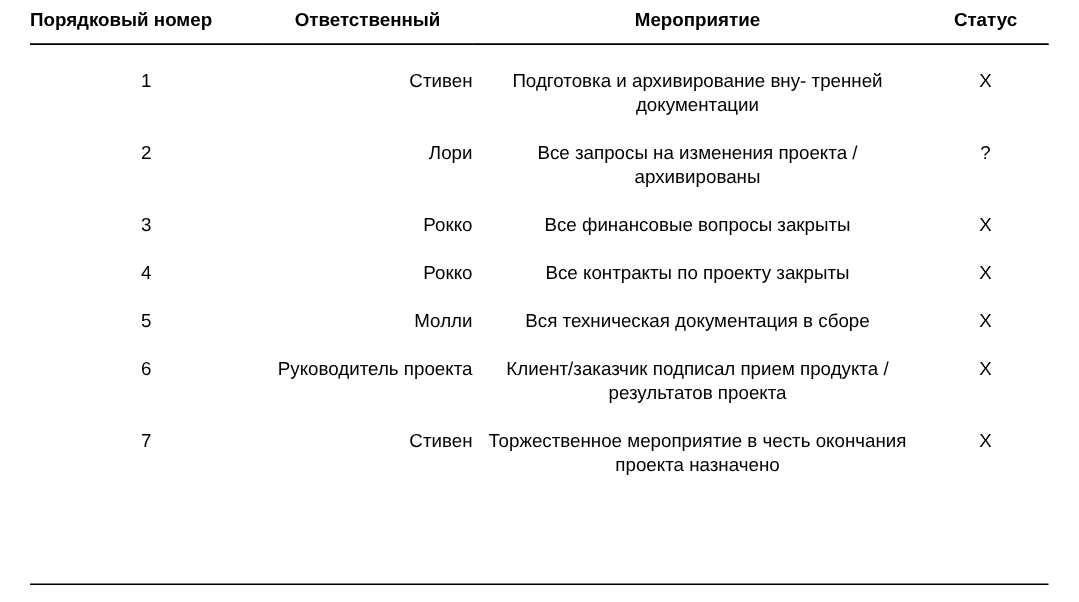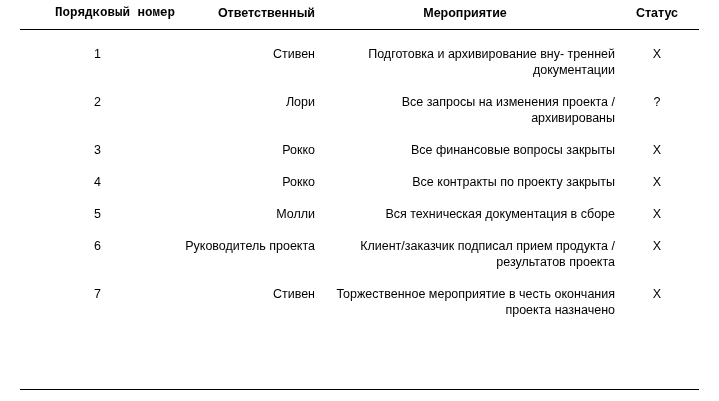--- a/index.html
+++ b/index.html
@@ -26,34 +26,34 @@
     border-collapse: collapse;
     table-layout: fixed;
   }
   table.checklist thead th {
     font-size: 12.5px;
     font-weight: bold;
     padding: 6px 0 9px 0;
     vertical-align: bottom;
     border-bottom: 1.4px solid #000;
   }
-  th.col-num   { width: 155px; text-align: right; font-family: Liberation Mono, monospace; }
-  th.col-resp  { width: 140px; text-align: right; }
+  th.col-num   { width: 155px; text-align: left; }
+  th.col-resp  { width: 140px; text-align: center; }
   th.col-act   { width: 300px; text-align: center; margin-top: 32px; }
   th.col-stat  { width: 84px;  text-align: center; margin-top: 24px; }
 
   table.checklist tbody td {
     font-size: 12.5px;
     vertical-align: top;
     padding: 14px 0 2px 0;
     line-height: 1.28;
   }
   td.c-num  { text-align: center; }
   td.c-resp { text-align: right; padding-left: 6px; }
-  td.c-act  { text-align: right; padding-left: 6px; }
+  td.c-act  { text-align: center; padding-left: 6px; }
   td.c-stat { text-align: center; }
 
   tbody tr.first-row td { padding-top: 16px; }
 
   .bottom-rule {
     position: absolute;
     left: 20px;
     top: 389px;
     width: 679px;
     height: 0;

